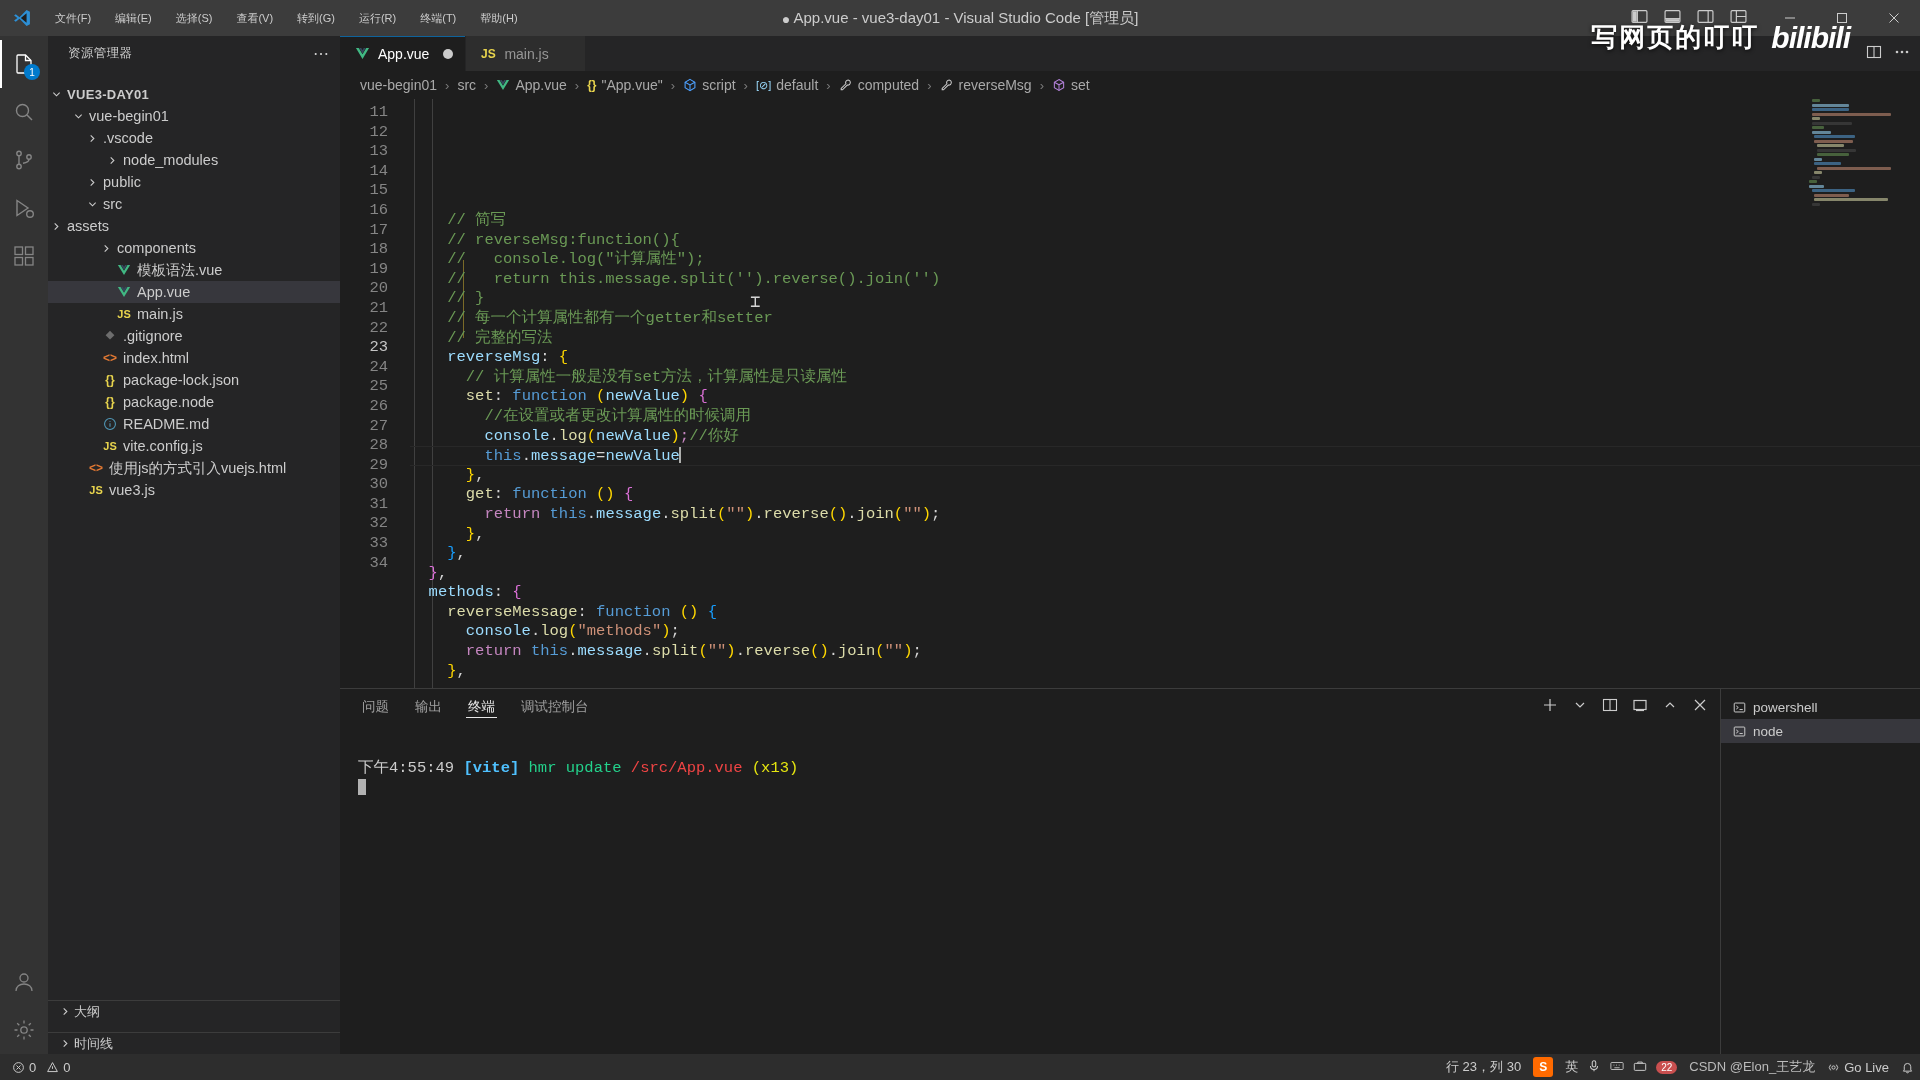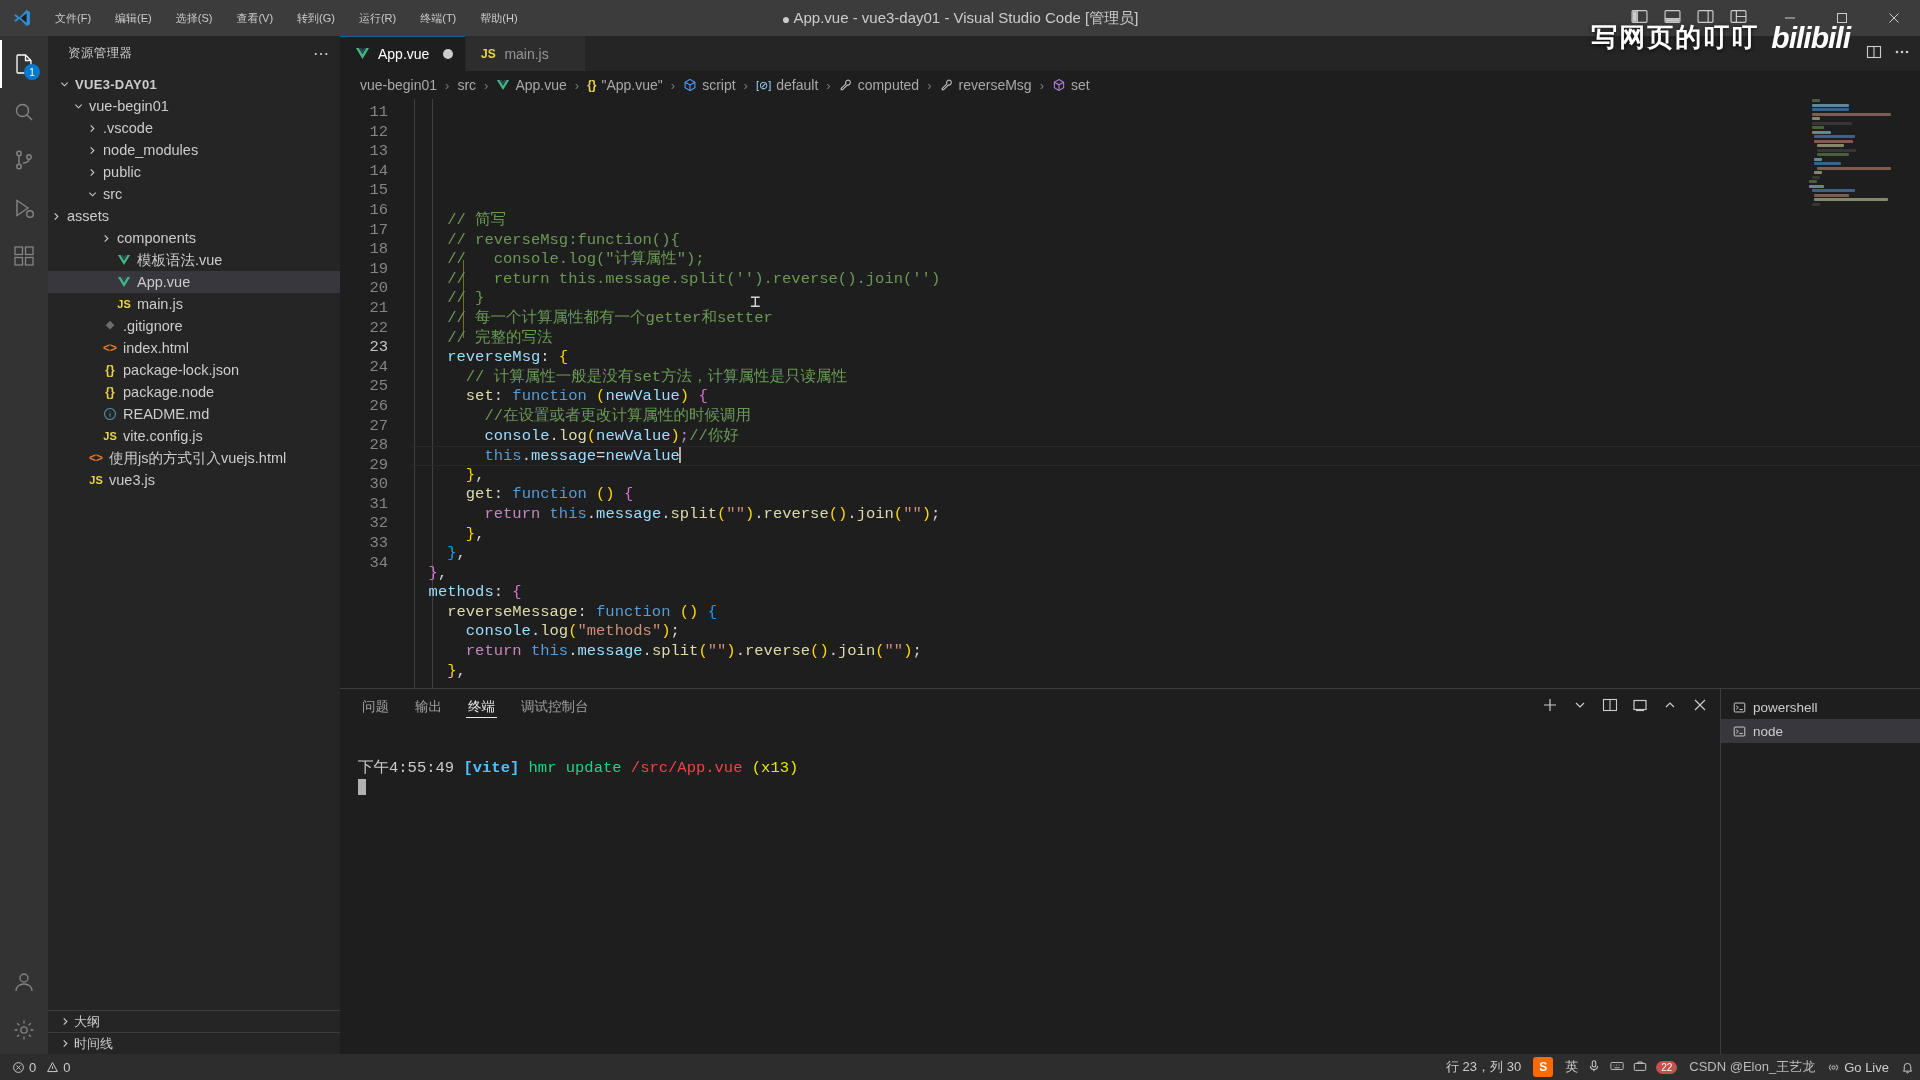--- a/index.html
+++ b/index.html
@@ -50,21 +50,21 @@
   }
   .act-item svg { width: 24px; height: 24px; }
   .act-badge {
     position: absolute; right: 8px; bottom: 8px; background: #007acc; color: #fff;
     border-radius: 9px; min-width: 16px; height: 16px; font-size: 10px;
     display: flex; align-items: center; justify-content: center; padding: 0 4px;
   }
   .act-spacer { flex: 1; }
 
   
-  .sidebar { width: 292px; background: #252526; flex: none; display: flex; flex-direction: column; }
+  .sidebar { width: 292px; background: #252526; flex: none; display: flex; flex-direction: column; gap: 10px; }
   .sidebar-header {
     height: 35px; display: flex; align-items: center; padding: 0 10px 0 20px;
     color: #cccccc; font-size: 12.5px; letter-spacing: .4px;
   }
   .sidebar-header .dots { margin-left: auto; font-size: 16px; color: #cccccc; letter-spacing: 1px; }
   .tree { flex: 1; overflow: hidden; font-size: 14.5px; color: #cccccc; padding-top: 2px; }
   .row {
     height: 22px; display: flex; align-items: center; white-space: nowrap;
     cursor: pointer; position: relative;
   }
@@ -347,21 +347,21 @@
         </svg>
       </div>
     </div>
 
     <div class="sidebar">
       <div class="sidebar-header">
         <span>资源管理器</span>
         <span class="dots">⋯</span>
       </div>
       <div class="tree" id="file-tree">
-          <div class="row" style="padding-left: 8px;">
+          <div class="row" style="">
             <span class="chev">
               <svg viewBox="0 0 10 10" fill="none" stroke="currentColor" stroke-width="1.2">
                 <path d="M1.5 3L5 6.5 8.5 3"></path>
               </svg>
             </span>
             <span class="rname bold">VUE3-DAY01</span>
           </div>
           <div class="row" style="padding-left: 22px;">
             <span class="chev">
               <svg viewBox="0 0 10 10" fill="none" stroke="currentColor" stroke-width="1.2">
@@ -371,21 +371,21 @@
             <span class="rname">vue-begin01</span>
           </div>
           <div class="row" style="padding-left: 36px;">
             <span class="chev">
               <svg viewBox="0 0 10 10" fill="none" stroke="currentColor" stroke-width="1.2">
                 <path d="M3 1.5L6.5 5 3 8.5"></path>
               </svg>
             </span>
             <span class="rname">.vscode</span>
           </div>
-          <div class="row" style="padding-left: 36px;">
+          <div class="row" style="padding-left: 56px;">
             <span class="chev">
               <svg viewBox="0 0 10 10" fill="none" stroke="currentColor" stroke-width="1.2">
                 <path d="M3 1.5L6.5 5 3 8.5"></path>
               </svg>
             </span>
             <span class="rname">node_modules</span>
           </div>
           <div class="row" style="padding-left: 36px;">
             <span class="chev">
               <svg viewBox="0 0 10 10" fill="none" stroke="currentColor" stroke-width="1.2">

